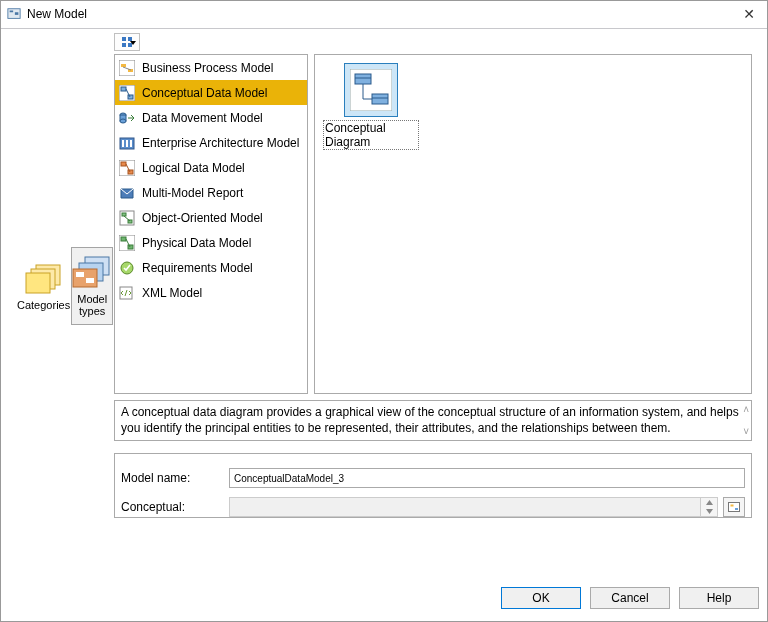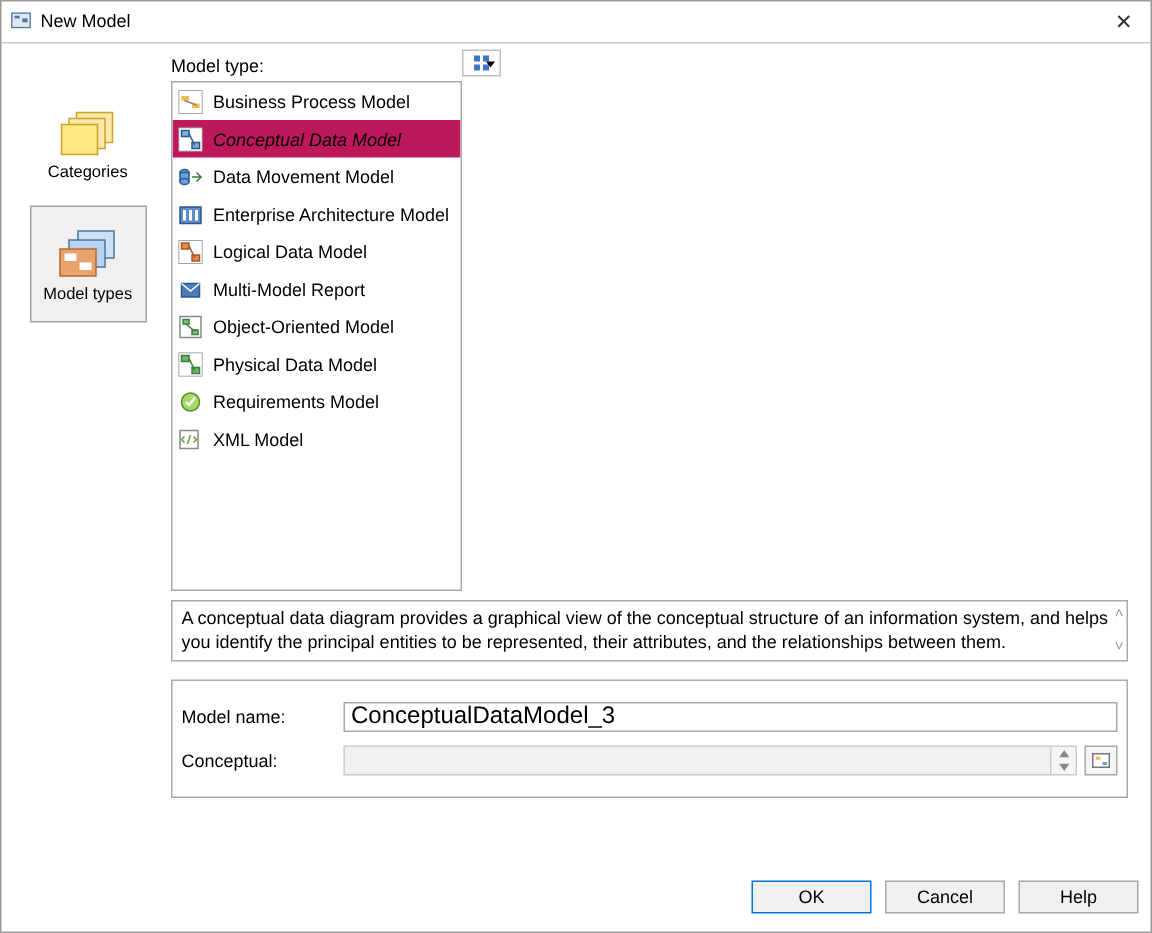--- a/index.html
+++ b/index.html
@@ -12,21 +12,21 @@
   .titlebar .appicon svg { width:14px; height:14px; display:block; }
   .titlebar .title { flex:1; }
   .titlebar .close { width:28px; text-align:right; padding-right:4px; font-size:14px; color:#333; cursor:default; }
 
   .divider { height:1px; width:100%; background:#c8c8cc; }
 
   
   .body { padding:4px 15px 0 15px; display:flex; }
 
   
-  .leftcol { width:85px; display:flex; flex-direction:column; align-items:center; padding-top:23px; }
+  .leftcol { width:85px; display:flex; flex-direction:row; align-items:center; padding-top:23px; }
   .nav-item { width:78px; height:78px; display:flex; flex-direction:column; align-items:center; justify-content:center; cursor:default; margin-bottom:3px; border:1px solid transparent; }
   .nav-item .icn { width:40px; height:36px; margin-bottom:3px; display:flex; align-items:center; justify-content:center; }
   .nav-item .lbl { font-size:11px; text-align:center; }
   .nav-item.selected { background:#f0f0f0; border:1px solid #a4a4a4; }
 
   
   .main { flex:1; display:flex; flex-direction:column; padding-left:13px; }
 
   .top-row { display:flex; align-items:flex-end; }
   .top-left { width:194px; font-size:12px; padding-bottom:3px; }
@@ -34,42 +34,42 @@
   .viewopt { width:26px; height:18px; border:1px solid #c0c0c0; display:flex; align-items:center; justify-content:center; background:#fdfdfd; margin-bottom:3px; cursor:default; position:relative; }
   .viewopt svg { width:12px; height:12px; }
   .viewopt::after { content:""; position:absolute; right:3px; top:7px; border-left:3px solid transparent; border-right:3px solid transparent; border-top:4px solid #000; }
 
   .panels { display:flex; height:340px; margin-top:0; }
   .panel { border:1px solid #aaa; background:#fff; }
   .modeltype-panel { width:194px; overflow:auto; }
   .diagram-panel { flex:1; margin-left:6px; display:flex; flex-wrap:wrap; align-content:flex-start; padding:8px; }
 
   .mt-item { display:flex; align-items:center; padding:2px 3px; height:25px; cursor:default; }
-  .mt-item.selected { background:#be185d;font-style:italic; }
+  .mt-item.selected { background:#eab308; }
   .mt-item .mt-icn { width:18px; height:18px; margin-right:6px; display:flex; align-items:center; justify-content:center; }
   .mt-item .mt-icn svg { width:16px; height:16px; display:block; }
   .mt-item .mt-lbl { font-size:12px; }
 
   .dia-item { width:96px; display:flex; flex-direction:column; align-items:center; }
   .dia-item .dia-frame { width:54px; height:54px; border:1px solid #888; background:#f4f4f4; display:flex; align-items:center; justify-content:center; }
   .dia-item .dia-frame svg { width:42px; height:42px; }
   .dia-item .dia-lbl { font-size:12px; margin-top:3px; border:1px dotted #777; padding:0 1px; }
   .dia-item.selected .dia-frame { background:#cde6f7; border-color:#2a7fbd; }
 
   .desc-box { border:1px solid #aaa; padding:4px 6px; margin-top:6px; font-size:12px; line-height:1.3; position:relative; }
   .desc-box .sc-up, .desc-box .sc-dn { position:absolute; right:2px; font-size:10px; color:#999; }
   .desc-box .sc-up { top:2px; }
   .desc-box .sc-dn { bottom:2px; }
 
-  .form-box { border:1px solid #aaa; margin-top:12px; padding:14px 6px 14px 6px; }
+  .form-box { border:1px solid #aaa; margin-top:12px; padding:14px 6px 0 6px; }
   .form-row { display:flex; align-items:center; margin-bottom:9px; }
   .form-row:last-child { margin-bottom:0; }
   .form-lbl { width:108px; font-size:12px; }
   .form-ctrl { flex:1; display:flex; align-items:center; }
-  input.txt { flex:1; height:20px; border:1px solid #aaa; font-size:16px; padding:0 4px; outline:none; }
+  input.txt { flex:1; height:20px; border:1px solid #aaa; font-size:10px; padding:0 4px; outline:none; }
   .ext-input { flex:1; height:20px; border:1px solid #ccc; background:#f0f0f0; display:flex; align-items:center; padding:0 4px; color:#666; }
   .spin { width:18px; height:20px; border:1px solid #ccc; background:#f5f5f5; display:flex; flex-direction:column; margin-left:-1px; }
   .spin div { flex:1; display:flex; align-items:center; justify-content:center; }
   .spin svg { width:7px; height:5px; }
   .ext-btn { width:22px; height:20px; border:1px solid #aaa; background:#f5f5f5; margin-left:5px; display:flex; align-items:center; justify-content:center; cursor:default; }
   .ext-btn svg { width:14px; height:14px; }
 
   
   .dlg-buttons { position:absolute; right:8px; bottom:12px; display:flex; }
   .dlg-btn { width:80px; height:22px; margin-left:9px; border:1px solid #aaa; background:#f0f0f0; font-size:12px; display:flex; align-items:center; justify-content:center; cursor:default; }
@@ -114,21 +114,20 @@
           <rect x="4" y="17" width="8" height="5" fill="#fff"></rect>
           <rect x="14" y="23" width="8" height="5" fill="#fff"></rect>
         </svg>
       </div>
       <div class="lbl">Model types</div>
     </div>
   </div>
 
   <div class="main">
     <div class="top-row">
-      <div class="top-left">Model type:</div>
       <div class="viewopt">
         <svg viewBox="0 0 12 12">
             <rect x="1" y="1" width="4" height="4" fill="#3a78c3"></rect>
             <rect x="7" y="1" width="4" height="4" fill="#3a78c3"></rect>
             <rect x="1" y="7" width="4" height="4" fill="#3a78c3"></rect>
             <rect x="7" y="7" width="4" height="4" fill="#3a78c3"></rect>
           </svg>
       </div>
     </div>
 
@@ -246,20 +245,35 @@
             <svg viewBox="0 0 16 16">
                 <rect x="1" y="2" width="12" height="12" fill="#fff" stroke="#888"></rect>
                 <path d="M4 6 L2 8 L4 10 M10 6 L12 8 L10 10" stroke="#6a9a3a" fill="none"></path>
                 <line x1="6" y1="11" x2="8" y2="5" stroke="#6a9a3a"></line>
               </svg>
           </span>
           <span class="mt-lbl">XML Model</span>
         </div>
       </div>
 
+      <div class="panel diagram-panel">
+        <div class="dia-item selected">
+          <div class="dia-frame">
+            <svg viewBox="0 0 42 42">
+              <rect x="0" y="0" width="42" height="42" fill="#fff" stroke="#9aa"></rect>
+              <rect x="5" y="5" width="16" height="10" fill="#7fb0df" stroke="#2a5a8c"></rect>
+              <line x1="5" y1="9" x2="21" y2="9" stroke="#2a5a8c"></line>
+              <rect x="22" y="25" width="16" height="10" fill="#7fb0df" stroke="#2a5a8c"></rect>
+              <line x1="22" y1="29" x2="38" y2="29" stroke="#2a5a8c"></line>
+              <polyline points="13,15 13,30 22,30" stroke="#2a5a8c" fill="none"></polyline>
+            </svg>
+          </div>
+          <div class="dia-lbl">Conceptual Diagram</div>
+        </div>
+      </div>
     </div>
 
     <div class="desc-box">
       <span>A conceptual data diagram provides a graphical view of the conceptual structure of an information system, and helps you identify the principal entities to be represented, their attributes, and the relationships between them.</span>
       <span class="sc-up">˄</span>
       <span class="sc-dn">˅</span>
     </div>
 
     <div class="form-box">
       <div class="form-row">

